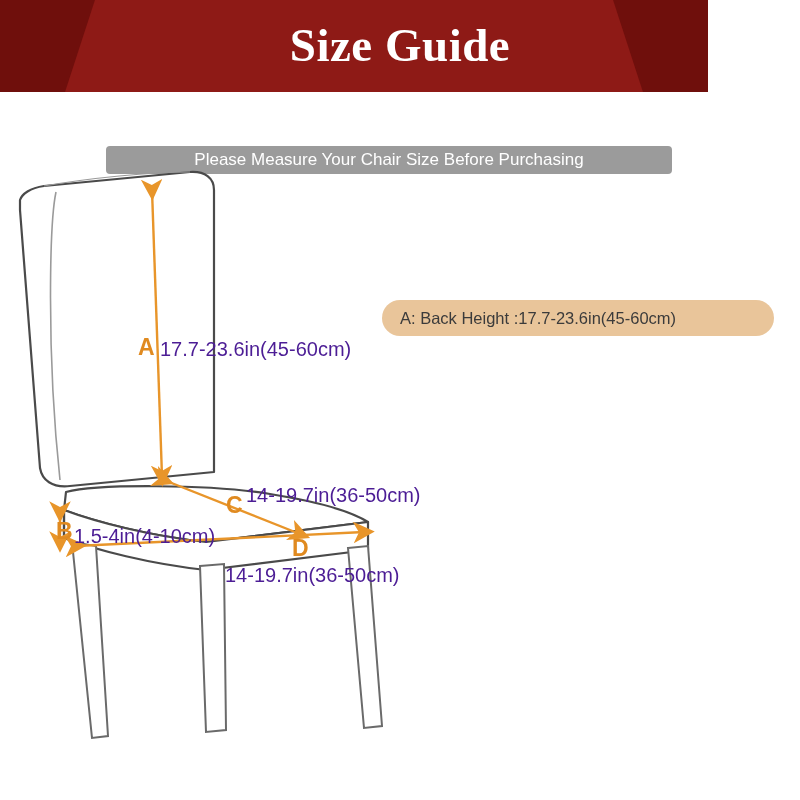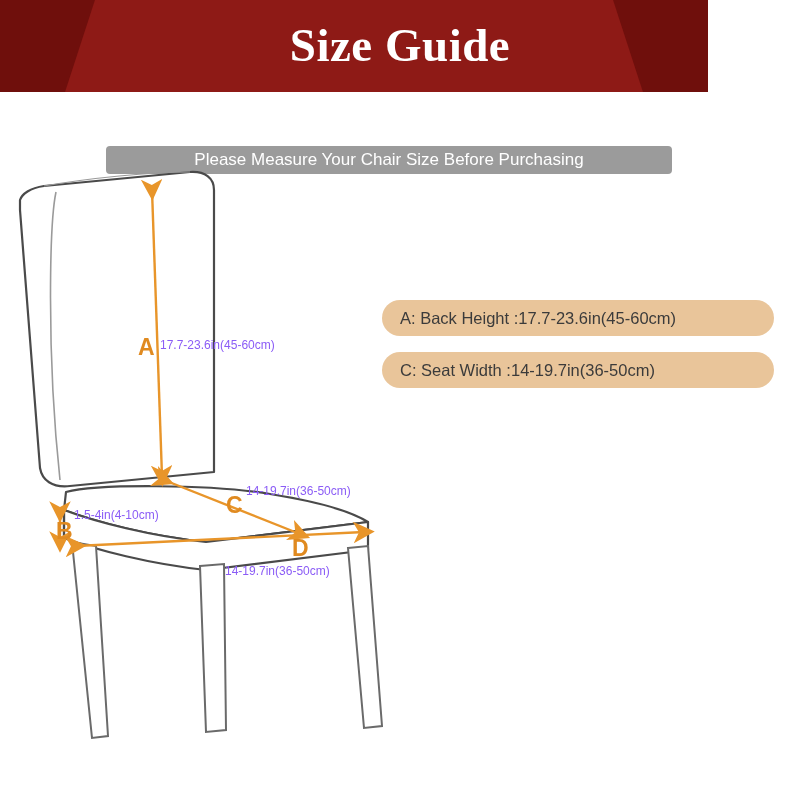--- a/index.html
+++ b/index.html
@@ -125,30 +125,30 @@
     font-family: "Liberation Sans", sans-serif;
     color: #2f2f2f;
     white-space: nowrap;
   }
   .dim-letter {
     font-size: 23px;
     font-weight: 700;
     color: #e08a20;
   }
   .dim-value {
-    font-size: 12px;
-    color: #8b5cf6;
+    font-size: 20px;
+    color: #4c1d95;
     text-align: center;
   }
 
   .lbl-A-letter { left: 138px; top: 334px; }
   .lbl-A-value  { left: 160px; top: 338px; }
 
   .lbl-B-letter { left: 56px;  top: 518px; }
-  .lbl-B-value  { left: 74px;  top: 508px; }
+  .lbl-B-value  { left: 74px;  top: 525px; }
 
   .lbl-C-letter { left: 226px; top: 492px; }
   .lbl-C-value  { left: 246px; top: 484px; }
 
   .lbl-D-letter { left: 292px; top: 535px; }
   .lbl-D-value  { left: 225px; top: 564px; }
 </style>
 </head>
 <body>
 
@@ -206,16 +206,13 @@
 <div class="dim dim-letter lbl-C-letter">C</div>
 <div class="dim dim-value  lbl-C-value">14-19.7in(36-50cm)</div>
 
 <div class="dim dim-letter lbl-D-letter">D</div>
 <div class="dim dim-value  lbl-D-value">14-19.7in(36-50cm)</div>
 
 <div class="legend">
   <div class="legend-row">
     <span>A: Back Height :17.7-23.6in(45-60cm)</span>
   </div>
-  <div class="legend-row">
-    <span>C: Seat Width :14-19.7in(36-50cm)</span>
-  </div>
 </div>
 
 </body></html>

